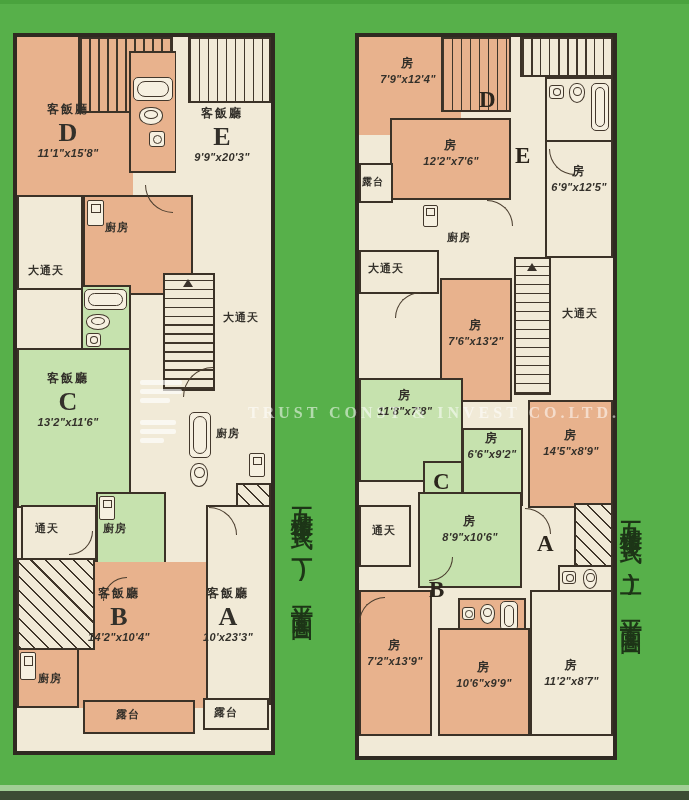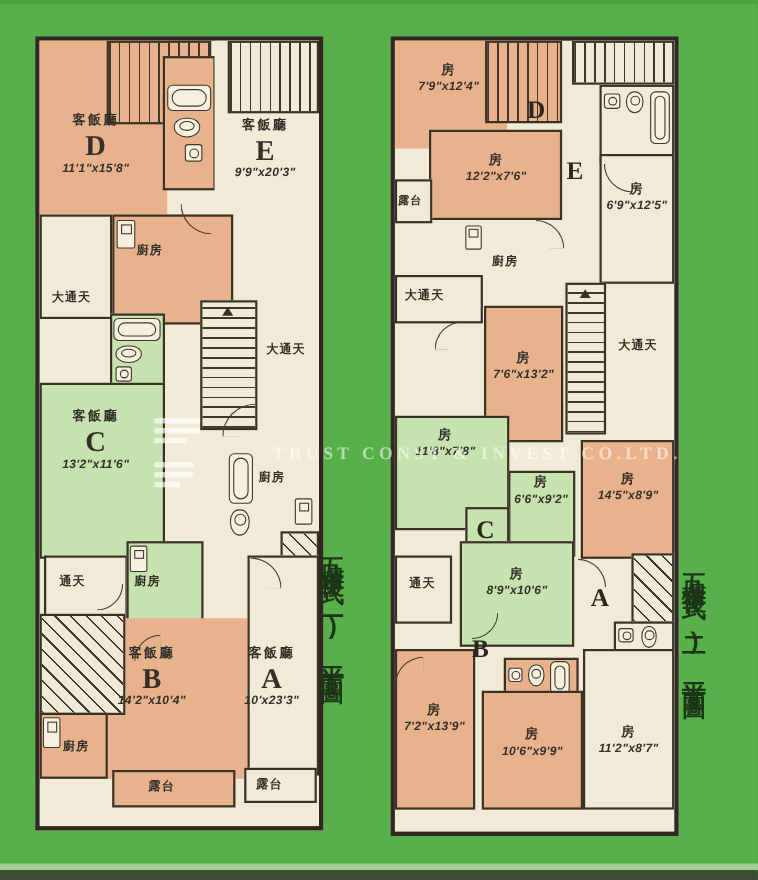--- a/index.html
+++ b/index.html
@@ -61,21 +61,21 @@
 
   .tri{position:absolute;width:0;height:0;border-left:5px solid transparent;border-right:5px solid transparent;}
   .tri.up{border-bottom:8px solid #3a322a;}
 </style>
 </head>
 <body>
 
 <div class="stage">
   <div class="edge-top"></div>
 
-  <div class="plan" style="left:32px;top:33px;width:262px;height:722px;">
+  <div class="plan" style="left:13px;top:33px;width:262px;height:722px;">
 
     <div class="z tan nb" style="left:0;top:0;width:116px;height:158px;"></div>
     <div class="z tan st-h" style="left:61px;top:0;width:95px;height:76px;"></div>
     <div class="z tan" style="left:112px;top:14px;width:48px;height:122px;"></div>
     <div class="fix tub" style="left:116px;top:40px;width:40px;height:24px;"></div>
     <div class="fix wc" style="left:122px;top:70px;width:24px;height:18px;"></div>
     <div class="fix basin" style="left:132px;top:94px;width:16px;height:16px;"></div>
     <div class="z cream nb" style="left:159px;top:0;width:95px;height:205px;"></div>
     <div class="z cream st-h" style="left:171px;top:0;width:83px;height:66px;"></div>
     <div class="z tan" style="left:66px;top:158px;width:110px;height:100px;"></div>

